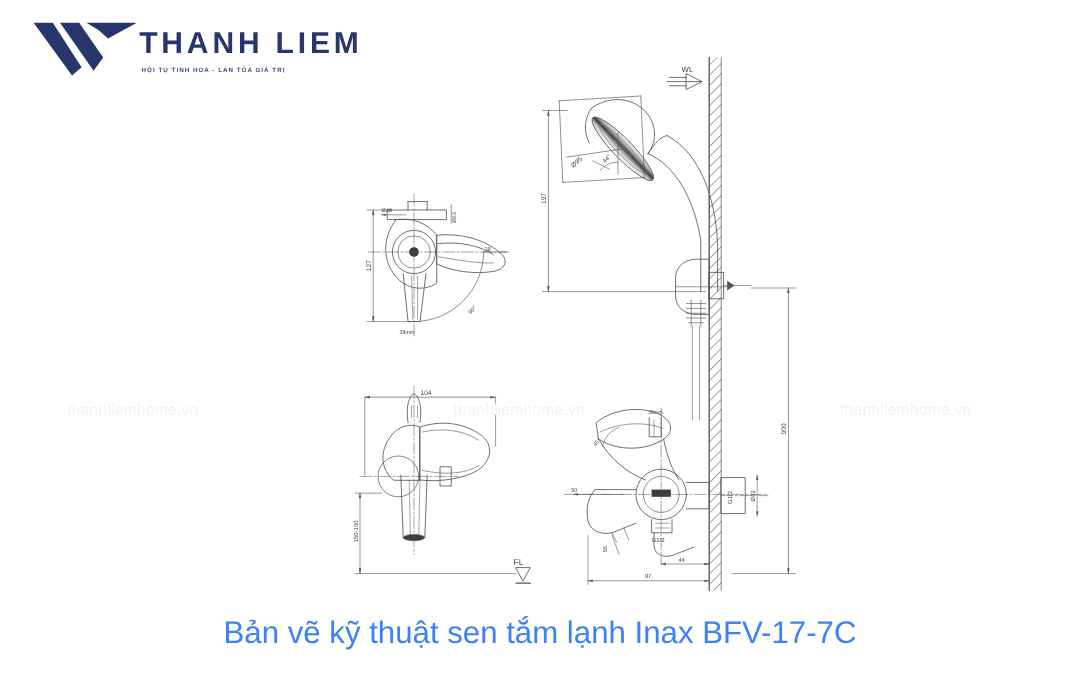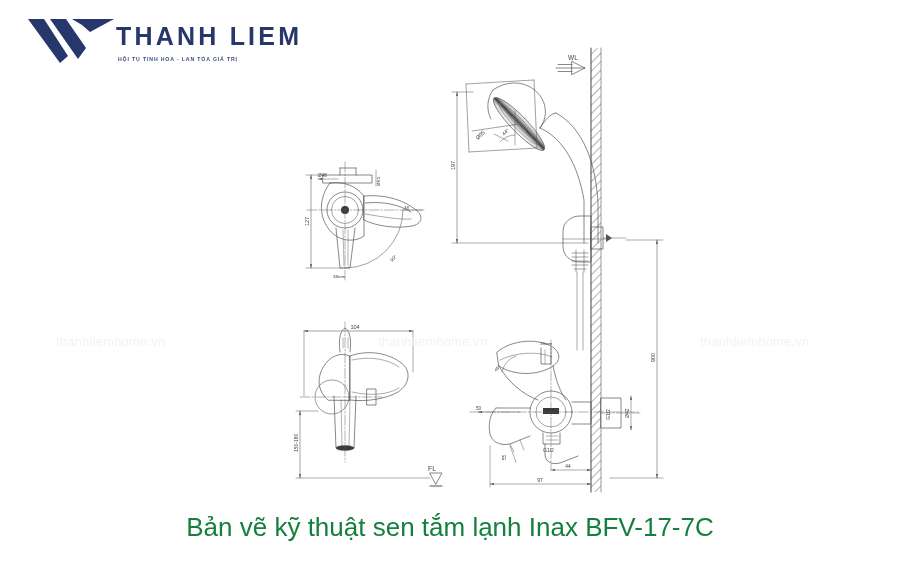--- a/index.html
+++ b/index.html
@@ -79,21 +79,21 @@
   #watermark-right { left: 700px; top: 334px; }
 
   
   #caption {
     position: absolute;
     left: 0;
     top: 512px;
     width: 900px;
     text-align: center;
     font-size: 26px;
-    color: #15803d;
+    color: #3b82f6;
     white-space: nowrap;
   }
 </style>
 </head>
 <body>
 
 <div id="page">
 
   <div id="logo">
     <svg id="logo-mark" viewBox="0 0 86 48">

